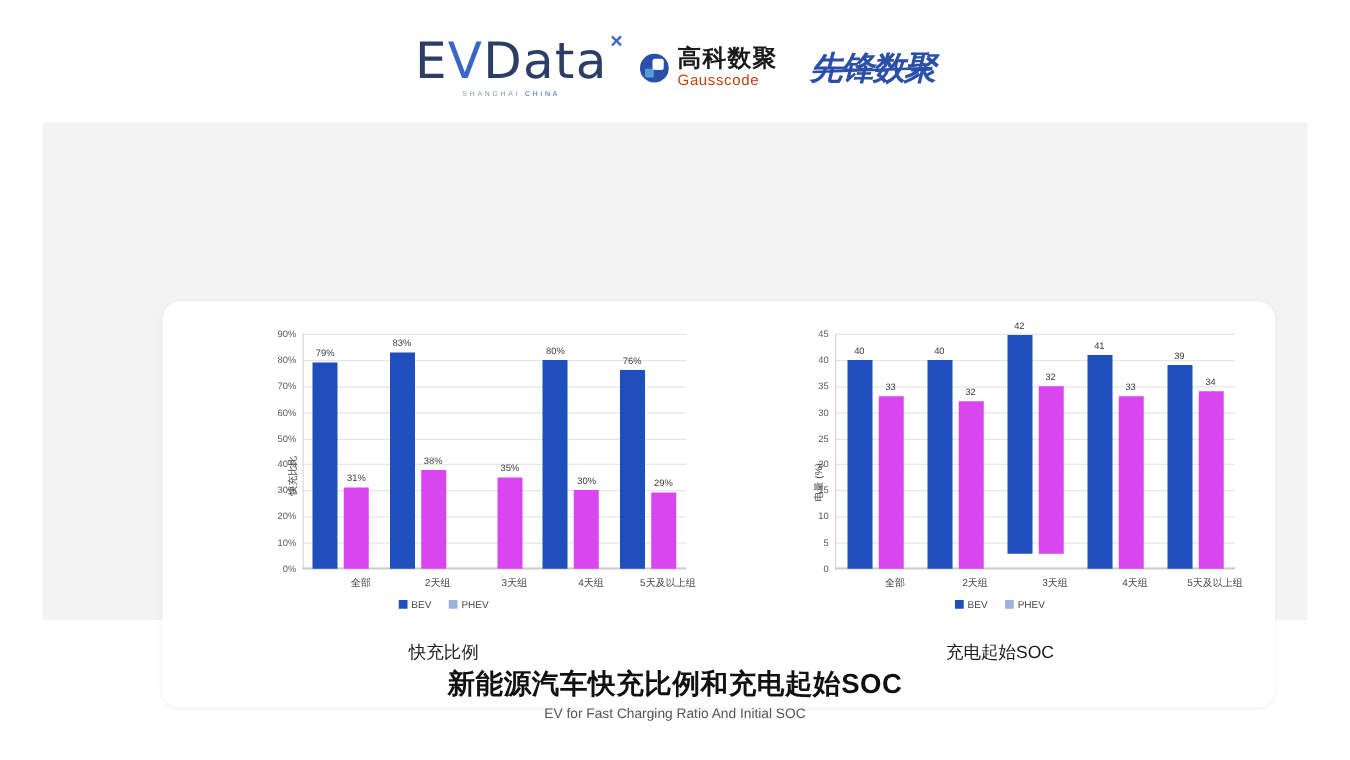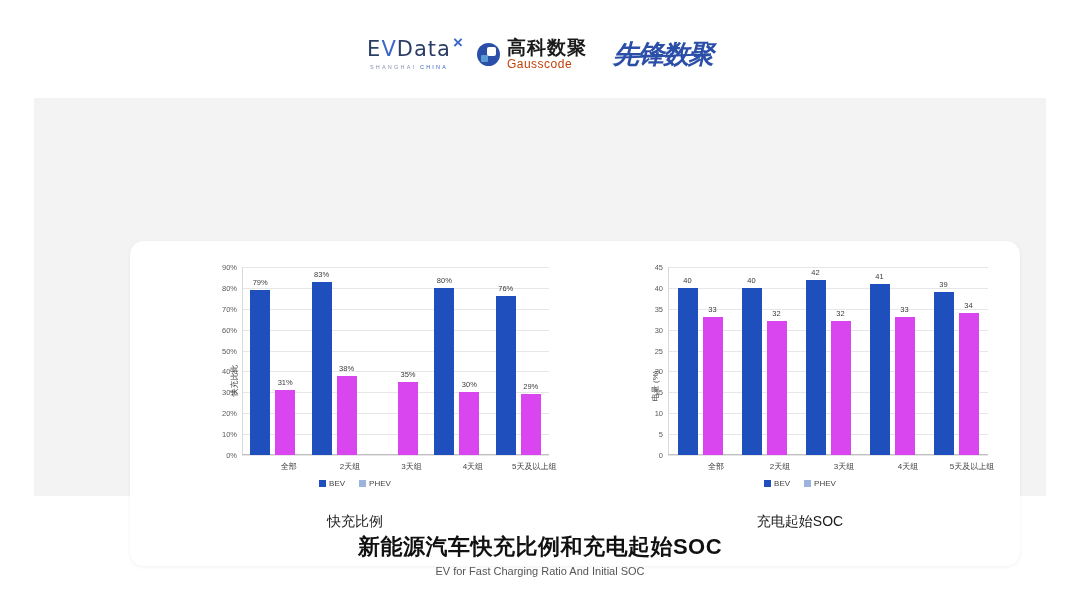--- a/index.html
+++ b/index.html
@@ -11,21 +11,21 @@
   }
   .page{position:relative;width:1080px;height:608px;}
 
   
   .logo-bar{
     position:absolute;top:26px;left:0;width:1080px;height:56px;
     display:flex;align-items:center;justify-content:center;gap:26px;
   }
   .logo-evdata{position:relative;display:flex;flex-direction:column;align-items:center;}
   .logo-evdata .word{
-    font-size:21px;letter-spacing:1px;color:#2c3e66;font-weight:400;
+    font-size:40px;letter-spacing:1px;color:#2c3e66;font-weight:400;
     font-family:"DejaVu Sans",sans-serif;line-height:1;
   }
   .logo-evdata .word .v{color:#3a66c8;}
   .logo-evdata .xmark{
     position:absolute;right:-12px;top:-6px;font-size:17px;color:#3a66c8;font-weight:700;
   }
   .logo-evdata .sub{
     font-size:5.5px;letter-spacing:2.2px;color:#8a93ad;margin-top:4px;
   }
   .logo-evdata .sub .cn{color:#3a66c8;}
@@ -287,21 +287,21 @@
                 <div class="bar bev" style="height: 167.111px;">
                   <div class="bar-val">40</div>
                 </div>
                 <div class="bar phev" style="height: 133.689px;">
                   <div class="bar-val">32</div>
                 </div>
               </div>
               <div class="xtick">2天组</div>
             </div>
             <div class="group" style="left: 128px; width: 64px;">
-              <div style="position: absolute; bottom: 0px; left: 9.5px; width: 45px; height: 100%;">
+              <div style="position: absolute; bottom: 12px; left: 9.5px; width: 45px; height: 100%;">
                 <div class="bar bev" style="height: 175.467px;">
                   <div class="bar-val">42</div>
                 </div>
                 <div class="bar phev" style="height: 133.689px;">
                   <div class="bar-val">32</div>
                 </div>
               </div>
               <div class="xtick">3天组</div>
             </div>
             <div class="group" style="left: 192px; width: 64px;">

